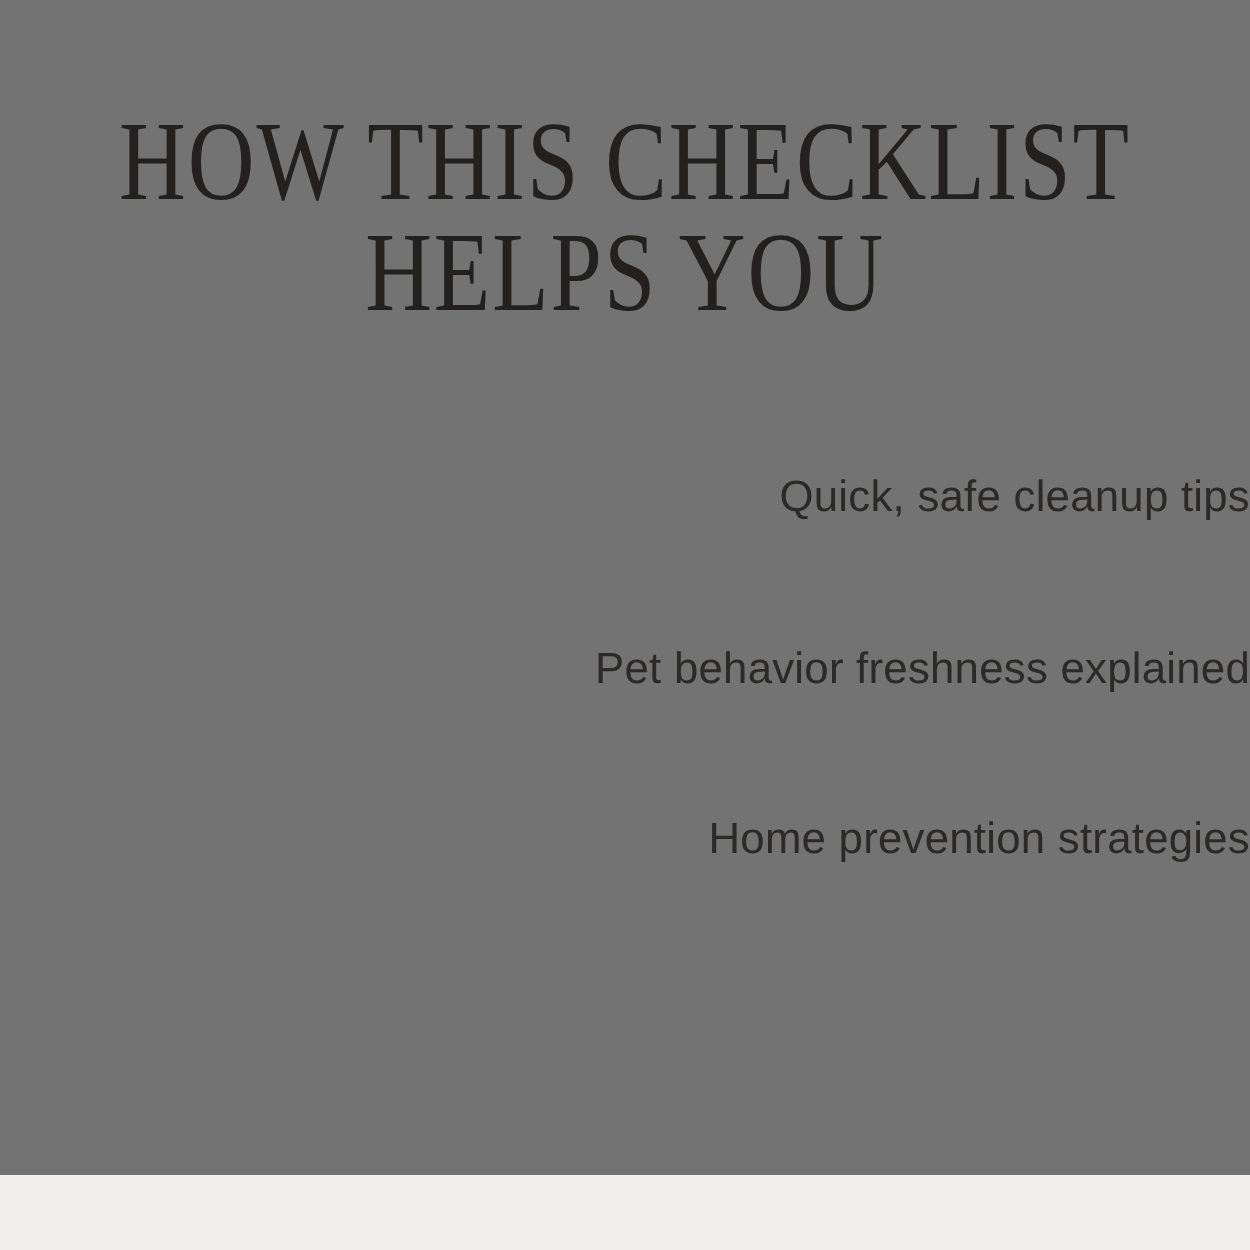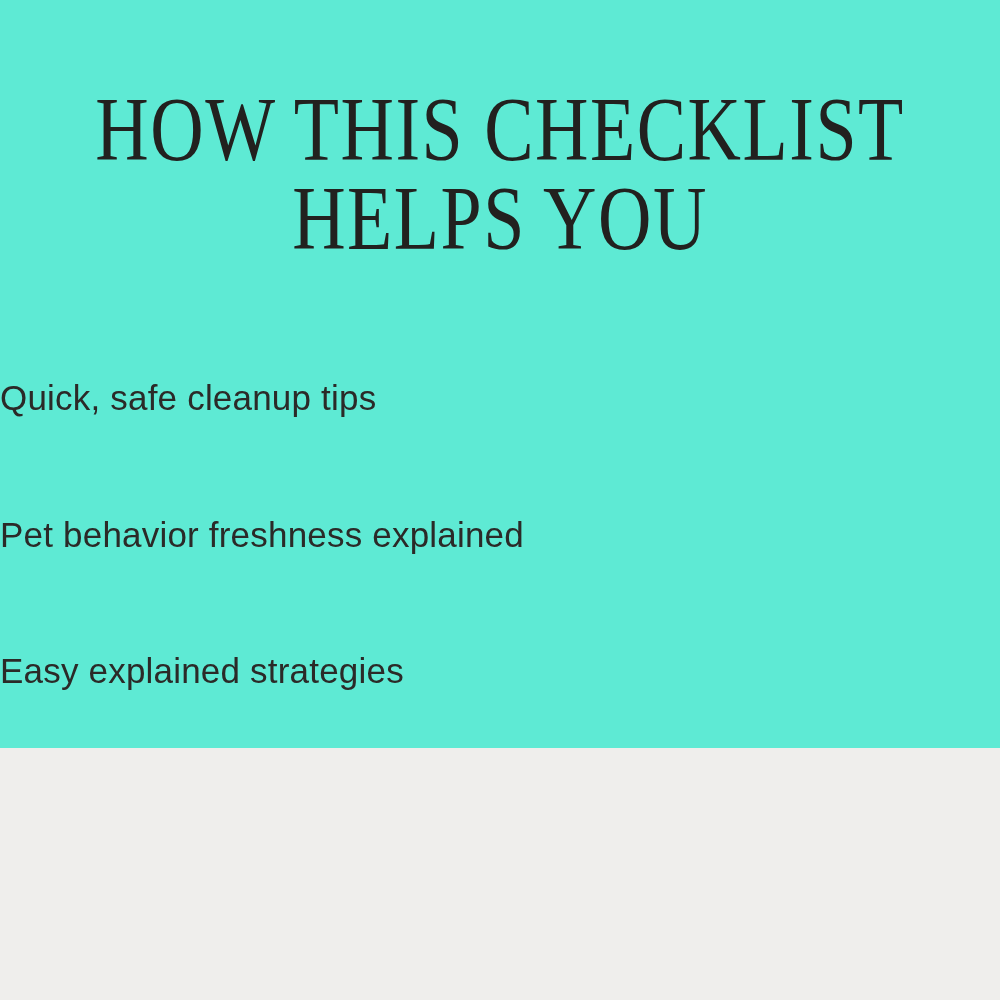--- a/index.html
+++ b/index.html
@@ -9,26 +9,26 @@
   body {
     width: 1000px;
     height: 1000px;
     background: #efeeec;
     font-family: "Liberation Sans", sans-serif;
     overflow: hidden;
   }
   .slide {
     position: relative;
     width: 1000px;
-    height: 748px;
+    height: 940px;
     box-sizing: border-box;
     display: flex;
     flex-direction: column;
     align-items: center;
-    background: #5eead4;
+    background: #737373;
   }
   .headline {
     margin-top: 86px;
     width: 900px;
     text-align: center;
     font-family: "Liberation Serif", serif;
     font-weight: 400;
     font-size: 74px;
     line-height: 0.98;
     letter-spacing: 1.5px;
@@ -43,21 +43,21 @@
   }
   .benefits {
     margin-top: 148px;
     width: 100%;
     display: flex;
     flex-direction: column;
     align-items: center;
   }
   .benefit {
     width: 100%;
-    text-align: left;
+    text-align: right;
     font-family: "Liberation Sans", sans-serif;
     font-weight: 400;
     font-size: 35px;
     line-height: 1.1;
     letter-spacing: 0.2px;
     color: #2b2a28;
     margin-bottom: 98px;
   }
   .benefit:last-child {
     margin-bottom: 0;
@@ -69,16 +69,16 @@
 <div class="slide">
 
   <div class="headline">
     <span class="line">HOW THIS CHECKLIST</span>
     <span class="line">HELPS YOU</span>
   </div>
 
   <div class="benefits">
     <div class="benefit">Quick, safe cleanup tips</div>
     <div class="benefit">Pet behavior freshness explained</div>
-    <div class="benefit">Easy explained strategies</div>
+    <div class="benefit">Home prevention strategies</div>
   </div>
 
 </div>
 
 </body></html>

